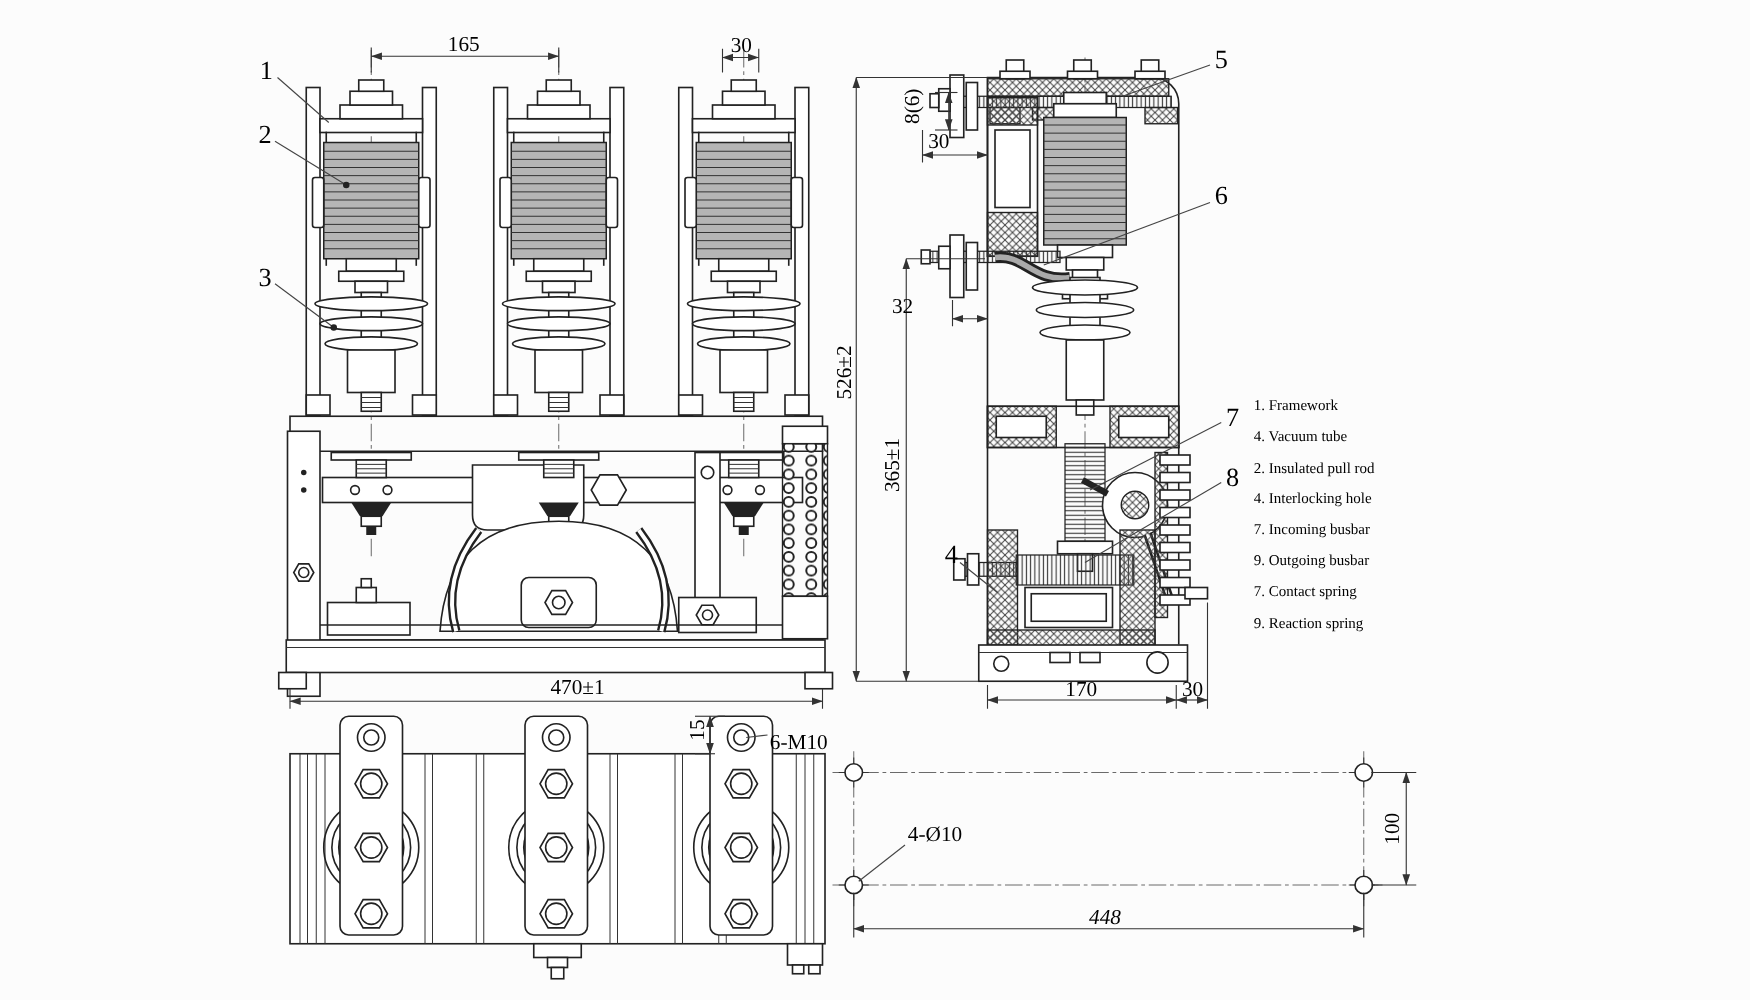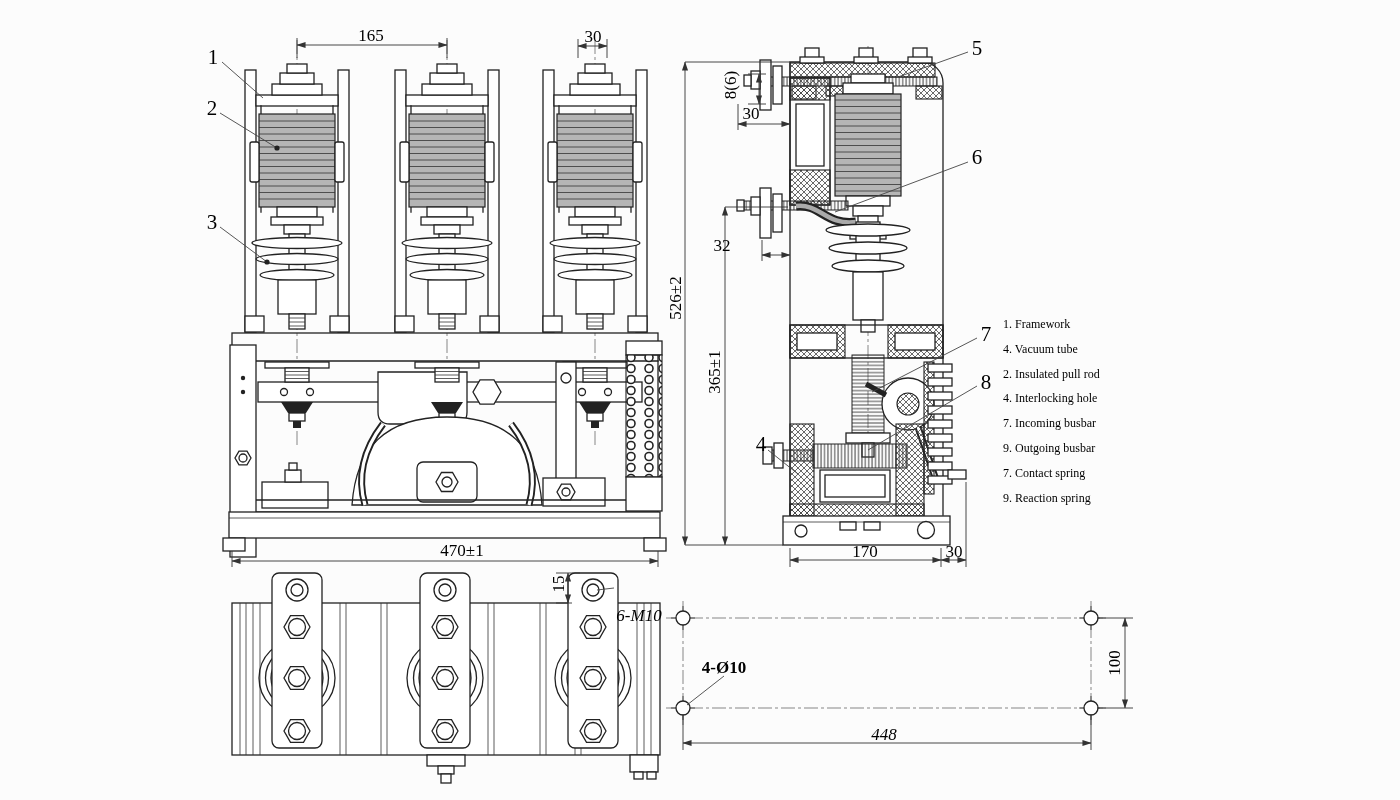--- a/index.html
+++ b/index.html
@@ -422,23 +422,23 @@
 <span class="lbl dimtxt" style="left:722px;top:245px;">32</span>
 <span class="lbl co" style="left:977px;top:48px;">5</span>
 <span class="lbl co" style="left:977px;top:157px;">6</span>
 <span class="lbl co" style="left:986px;top:334px;">7</span>
 <span class="lbl co" style="left:986px;top:382px;">8</span>
 <span class="lbl co" style="left:761px;top:444px;">4</span>
 <span class="lbl dimtxt" style="left:865px;top:551px;">170</span>
 <span class="lbl dimtxt" style="left:954px;top:551px;">30</span>
 
 <span class="lbl rot dimtxt" style="left:558px;top:584px;">15</span>
-<span class="lbl dimtxt" style="left:639px;top:615px;font-style:italic;">6-M10</span>
-
-<span class="lbl dimtxt" style="left:724px;top:667px;font-weight:bold;">4-Ø10</span>
+<span class="lbl dimtxt" style="left:639px;top:594px;">6-M10</span>
+
+<span class="lbl dimtxt" style="left:748px;top:667px;">4-Ø10</span>
 <span class="lbl dimtxt" style="left:884px;top:734px;font-style:italic;">448</span>
 <span class="lbl rot dimtxt" style="left:1114px;top:663px;">100</span>
 
 <div id="legend">
   <div class="li">1. Framework</div>
   <div class="li">4. Vacuum tube</div>
   <div class="li">2. Insulated pull rod</div>
   <div class="li">4. Interlocking hole</div>
   <div class="li">7. Incoming busbar</div>
   <div class="li">9. Outgoing busbar</div>

